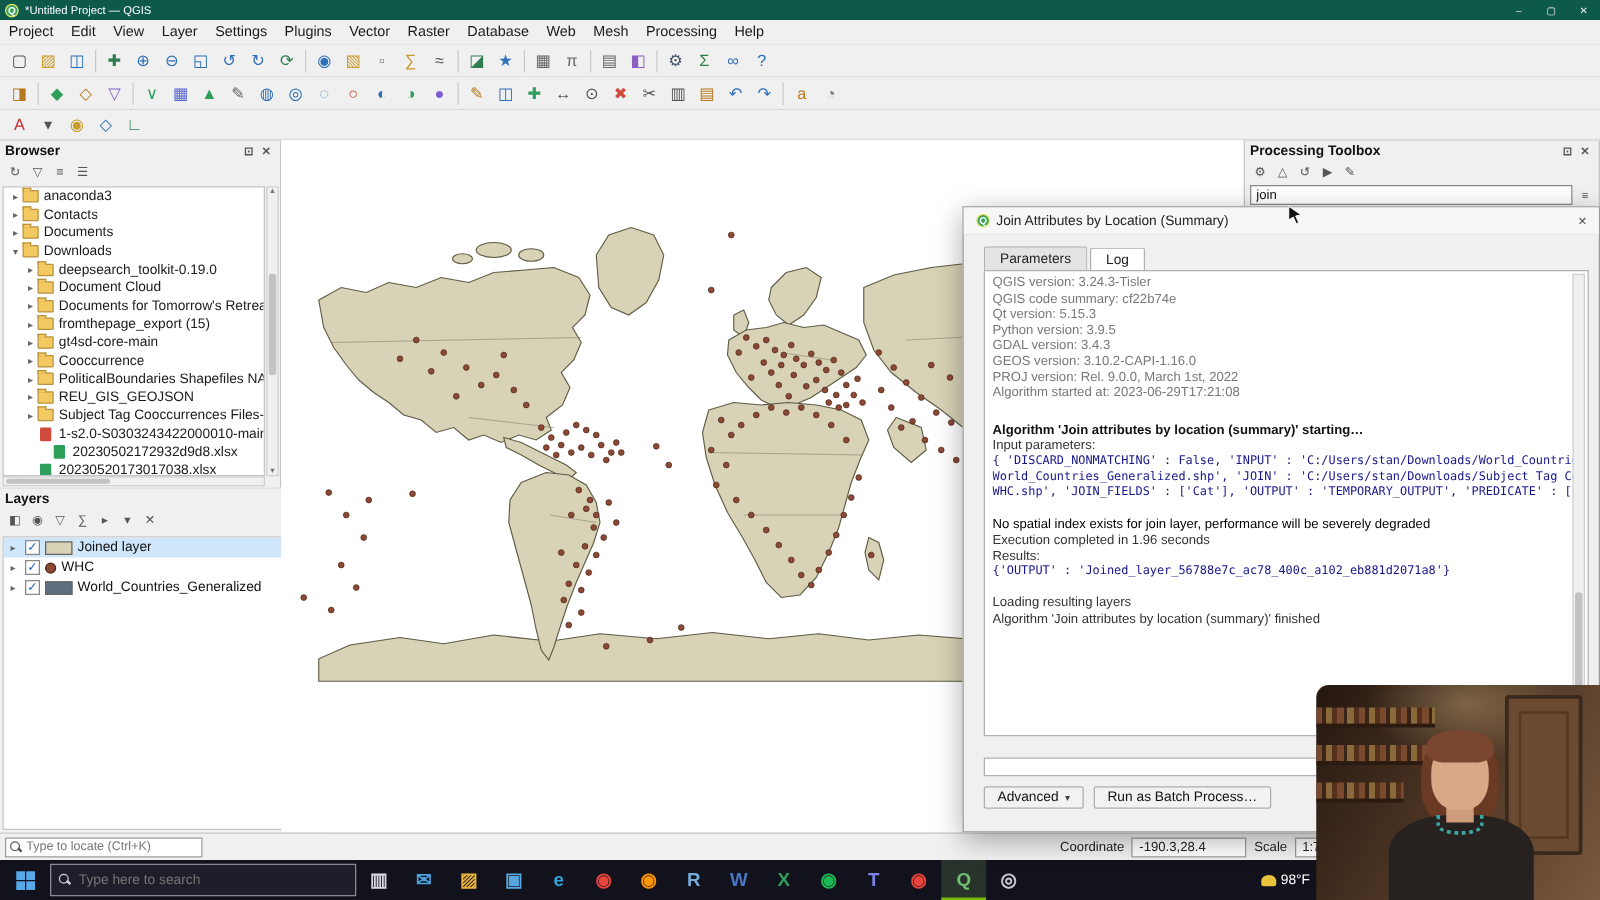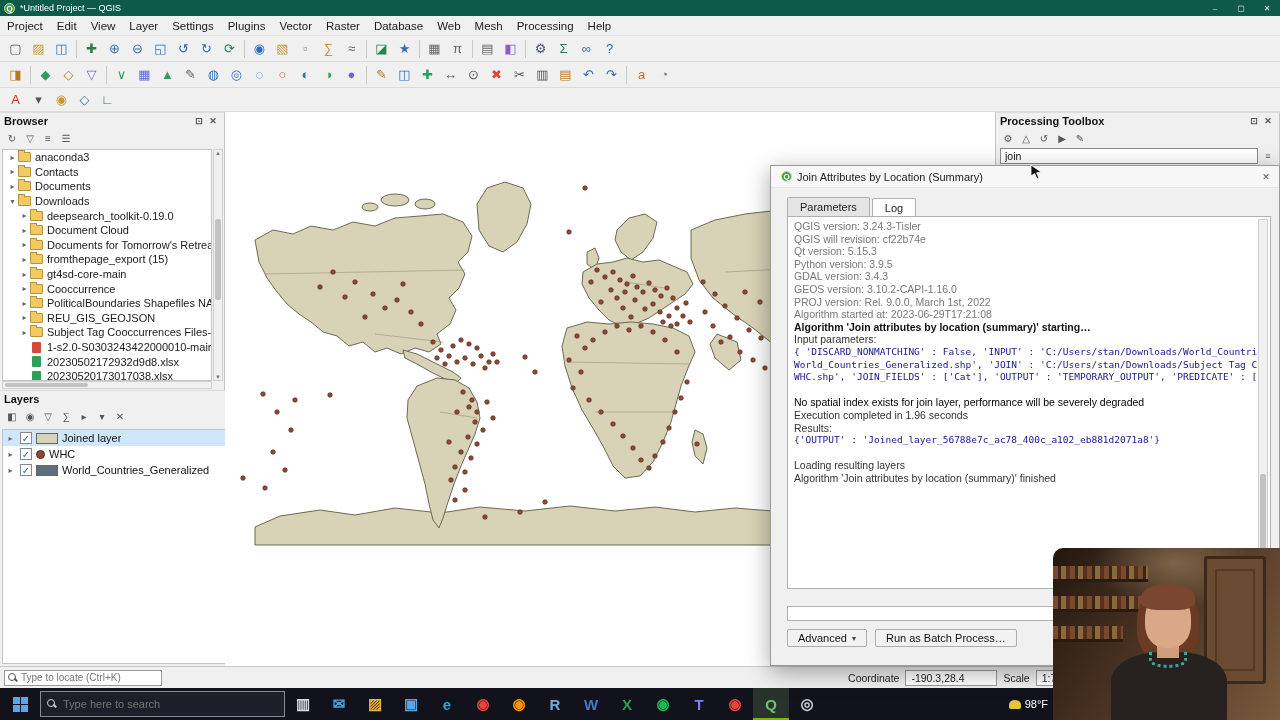--- a/index.html
+++ b/index.html
@@ -70,21 +70,21 @@
 
   
   #dialog { position:absolute; left:770px; top:165px; width:510px; height:501px; background:#f0f0f0; border:1px solid #9a9a9a; box-shadow:0 6px 22px rgba(0,0,0,.35); z-index:200; }
   .dtitle { height:22px; background:#f7f7f7; display:flex; align-items:center; padding:0 6px; border-bottom:1px solid #e6e6e6; font-size:11px; color:#222; }
   .dtabs { position:absolute; left:16px; top:30px; display:flex; align-items:flex-end; height:20px; }
   .dtab { padding:3px 12px; font-size:11px; color:#222; border:1px solid #b0b0b0; border-bottom:none; background:#e4e4e4; margin-right:2px; border-radius:2px 2px 0 0; }
   .dtab.active { background:#fff; position:relative; top:1px; }
   .dlog { position:absolute; left:16px; top:50px; right:8px; height:373px; background:#fff; border:1px solid #b0b0b0; padding:3px 6px; overflow:hidden; }
   .lline { min-height:12.6px; line-height:12.6px; white-space:nowrap; overflow:hidden; font-size:10.5px; }
   .l-info { color:#787878; }
-  .l-bold { color:#111; font-weight:bold; }
+  .l-bold { color:#111; font-weight:bold;margin-top:17px; }
   .l-plain { color:#333; }
   .l-mono { font-family:"DejaVu Sans Mono", monospace; font-size:9.5px; color:#16168c; }
   .dlog .vscroll { top:2px; bottom:2px; right:2px; }
   .progress { position:absolute; left:16px; right:8px; bottom:44px; height:15px; background:#fff; border:1px solid #b0b0b0; }
   .dbuttons { position:absolute; left:16px; bottom:18px; display:flex; gap:8px; }
   .btn { background:#f2f2f2; border:1px solid #adadad; border-radius:2px; font-size:11px; padding:2px 10px; color:#111; display:flex; align-items:center; gap:5px; }
   .btn .car { font-size:8px; color:#444; }
 
   
   #statusbar { position:absolute; left:0; top:666px; width:1280px; height:22px; background:#f0f0f0; border-top:1px solid #c8c8c8; display:flex; align-items:center; font-size:10.5px; color:#222; padding:0 4px; gap:6px; z-index:10; }
@@ -308,21 +308,21 @@
       <div class="trow" style="padding-left: 16px;">
         <span class="arrow">▸</span>
         <span class="folder-ic"></span>
         <span class="tlabel">Subject Tag Cooccurrences Files-202...</span>
       </div>
       <div class="trow" style="padding-left: 16px;">
         <span class="arrow"></span>
         <span class="file-ic pdf"></span>
         <span class="tlabel">1-s2.0-S0303243422000010-main.pd...</span>
       </div>
-      <div class="trow" style="padding-left: 16px; text-align: center;">
+      <div class="trow" style="padding-left: 27px; text-align: center;">
         <span class="arrow"></span>
         <span class="file-ic xls"></span>
         <span class="tlabel">20230502172932d9d8.xlsx</span>
       </div>
       <div class="trow" style="padding-left: 16px;">
         <span class="arrow"></span>
         <span class="file-ic xls"></span>
         <span class="tlabel">20230520173017038.xlsx</span>
       </div>
     </div>
@@ -588,21 +588,21 @@
   </div>
   <div class="dtabs">
     <span class="dtab">Parameters</span>
     <span class="dtab active">Log</span>
   </div>
   <div class="dlog" id="log-lines">
     <div class="vscroll" style="position:absolute;">
       <div class="vthumb" style="bottom:2px;height:30%;"></div>
     </div>
   <div class="lline l-info">QGIS version: 3.24.3-Tisler</div>
-      <div class="lline l-info">QGIS will revision: cf22b74e</div>
+      <div class="lline l-info">QGIS code summary: cf22b74e</div>
       <div class="lline l-info">Qt version: 5.15.3</div>
       <div class="lline l-info">Python version: 3.9.5</div>
       <div class="lline l-info">GDAL version: 3.4.3</div>
       <div class="lline l-info">GEOS version: 3.10.2-CAPI-1.16.0</div>
       <div class="lline l-info">PROJ version: Rel. 9.0.0, March 1st, 2022</div>
       <div class="lline l-info">Algorithm started at: 2023-06-29T17:21:08</div>
       <div class="lline l-bold">Algorithm 'Join attributes by location (summary)' starting…</div>
       <div class="lline l-plain">Input parameters:</div>
       <div class="lline l-mono">{ 'DISCARD_NONMATCHING' : False, 'INPUT' : 'C:/Users/stan/Downloads/World_Countries_Generali</div>
       <div class="lline l-mono">World_Countries_Generalized.shp', 'JOIN' : 'C:/Users/stan/Downloads/Subject Tag Cooccurrence</div>

